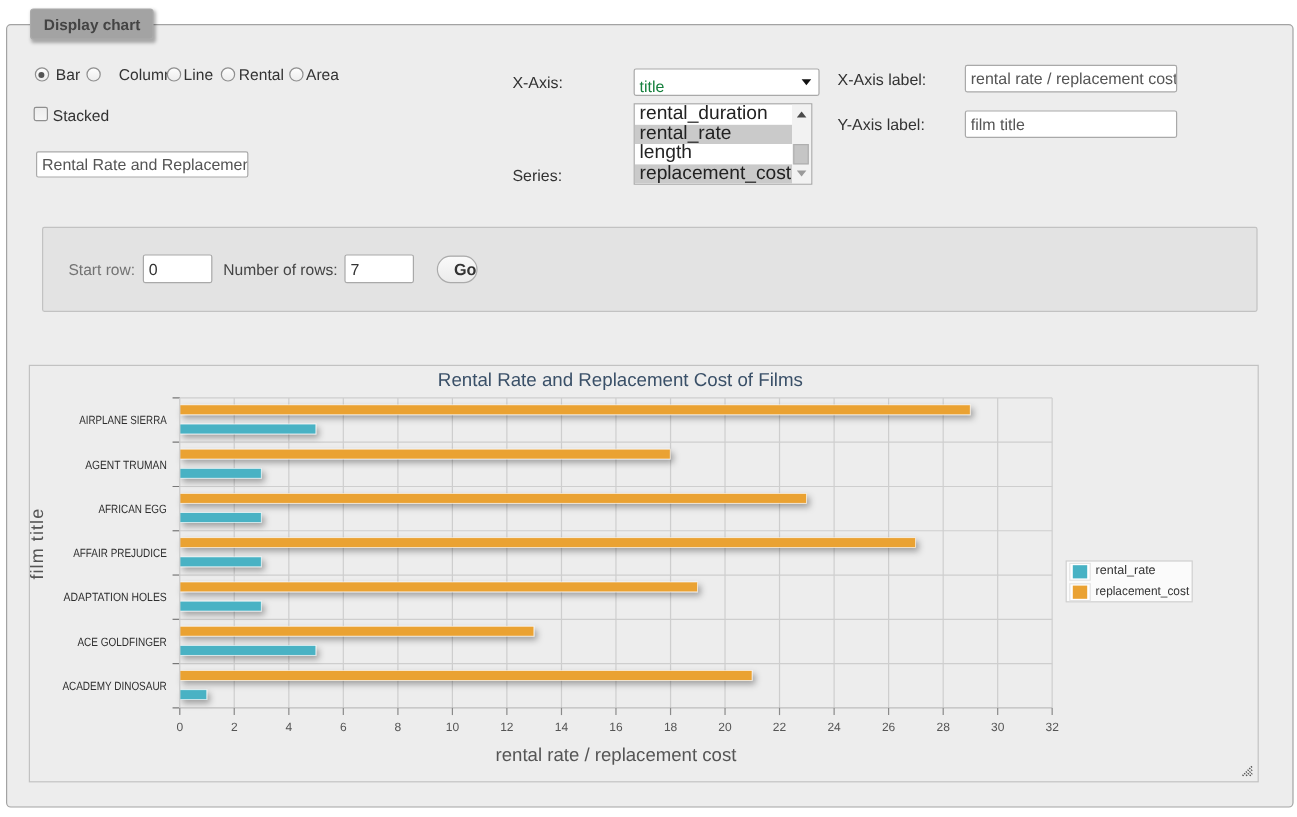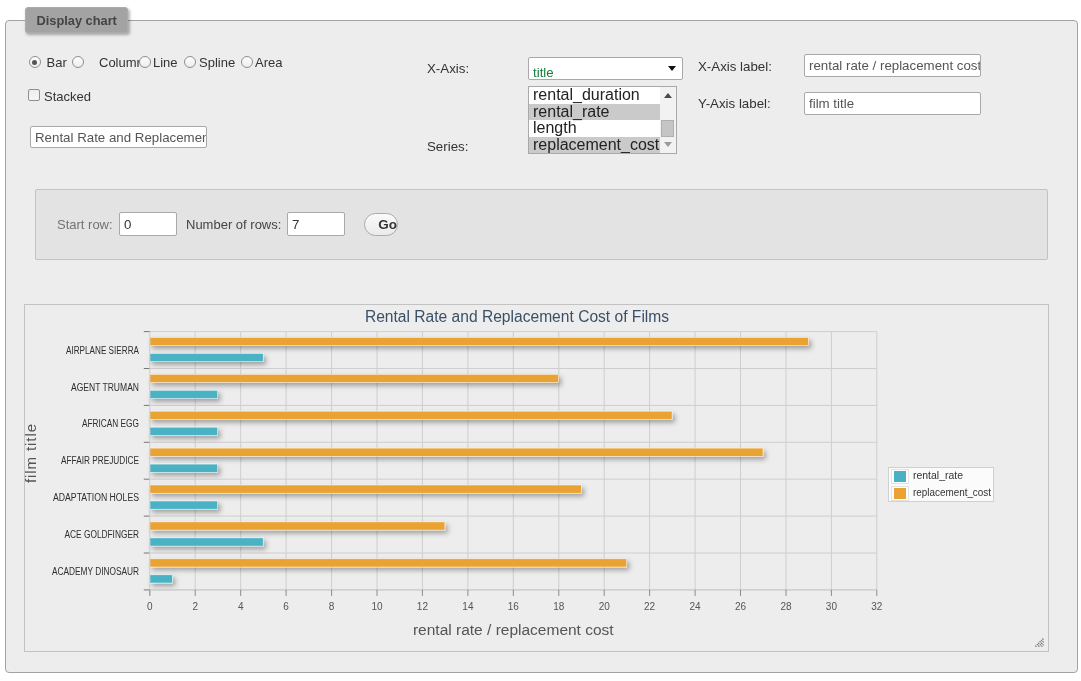--- a/index.html
+++ b/index.html
@@ -30,21 +30,21 @@
 <div id="tab">Display chart</div>
 <span class="radio" style="left:28.7px;top:56.3px">
     <span class="dot"></span>
   </span>
 <span class="lbl" style="left:46.5px;top:56px">Bar</span>
 <span class="radio" style="left:72.0px;top:56.3px"></span>
 <span class="lbl" style="left:99px;top:56px">Column</span>
 <span class="radio" style="left:138.5px;top:56.3px"></span>
 <span class="lbl" style="left:153.0px;top:56px">Line</span>
 <span class="radio" style="left:184.0px;top:56.3px"></span>
-<span class="lbl" style="left:199.0px;top:56px">Spline</span>
+<span class="lbl" style="left:199.0px;top:56px">Rental</span>
 <span class="radio" style="left:240.5px;top:56.3px"></span>
 <span class="lbl" style="left:255.0px;top:56px">Area</span>
 <span id="cb"></span>
 <span class="lbl" style="left:44px;top:89.5px">Stacked</span>
 <div class="inp" style="left:30px;top:126px;width:177px;height:22px">Rental Rate and Replacement Cost of Films</div>
 <div class="flbl" style="left:427px;top:62px;width:100px">X-Axis:</div>
 <div id="sel">title<span class="arr"></span></div>
 <div class="flbl" style="left:427px;top:140px;width:100px">Series:</div>
 <div id="list">
     <div class="it">rental_duration</div>

